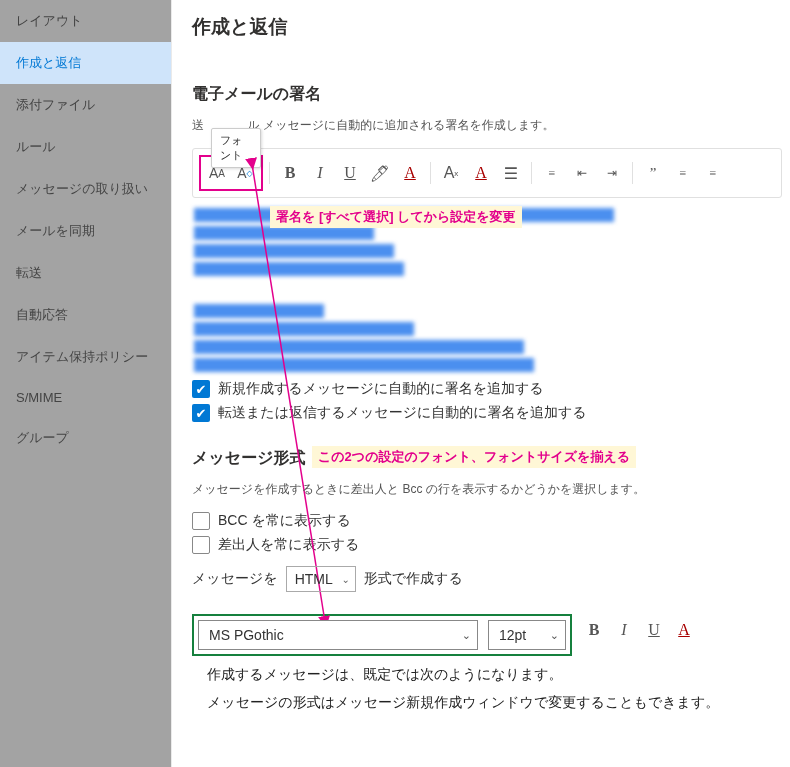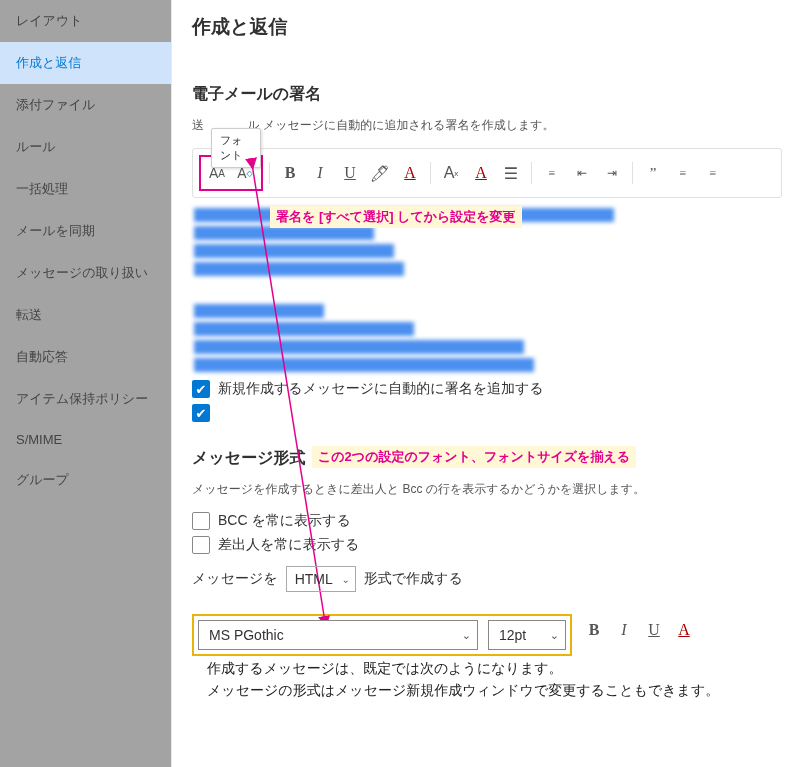--- a/index.html
+++ b/index.html
@@ -111,63 +111,62 @@
     background:#fff7d6;
     color:#e3008c;
     font-size:13px;
     font-weight:700;
     padding:2px 6px;
     white-space:nowrap;
     font-family: "Meiryo", sans-serif;
   }
   .row { display:flex; align-items:center; gap:8px; margin: 12px 0; font-size:14px; color:#333;}
   .select-box {
-    border:2px solid #eab308;
+    border:2px solid #15803d;
     padding:4px;
     display:inline-flex;
     gap:10px;
     margin-top:10px;
   }
   .dropdown {
     border:1px solid #888;
     padding: 6px 28px 6px 10px;
     font-size:14px;
     position:relative;
     min-width:60px;
     background:#fff;
     color:#333;
   }
   .dropdown .chev {
     position:absolute; right:6px; top:50%; transform:translateY(-50%);
     font-size:11px; color:#555;
   }
-  .note { font-size:14px; margin-top:4px; color:#222; margin-left:15px;}
+  .note { font-size:14px; margin-top:10px; color:#222; margin-left:15px;}
   svg.arrow { position:absolute; pointer-events:none; }
   .mini-select {
     border:1px solid #aaa; padding:4px 22px 4px 8px; position:relative; font-size:14px;
     font-family:"Segoe UI", sans-serif;
   }
   .mini-select .chev {
     position:absolute; right:5px; top:50%; transform:translateY(-50%);
     font-size:10px; color:#666;
   }
   .mini-toolbar { display:inline-flex; gap:2px; margin-left:8px; font-family:serif;}
 </style>
 </head>
 <body>
 
 <div class="layout">
   <nav class="sidebar">
     <div class="sidebar-item">レイアウト</div>
     <div class="sidebar-item active">作成と返信</div>
     <div class="sidebar-item">添付ファイル</div>
     <div class="sidebar-item">ルール</div>
-    <div class="sidebar-item">一括処理</div>
+    <div class="sidebar-item">メッセージの取り扱い</div>
     <div class="sidebar-item">メールを同期</div>
-    <div class="sidebar-item">メッセージの取り扱い</div>
     <div class="sidebar-item">転送</div>
     <div class="sidebar-item">自動応答</div>
     <div class="sidebar-item">アイテム保持ポリシー</div>
     <div class="sidebar-item">S/MIME</div>
     <div class="sidebar-item">グループ</div>
   </nav>
 
   <main class="main">
     <h1 class="page-title">作成と返信</h1>
 
@@ -228,20 +227,21 @@
 
         <div class="callout" style="left:78px; top:2px;">署名を [すべて選択] してから設定を変更</div>
       </div>
 
       <div class="checkbox-row">
         <span class="chk">✔</span>
         <span>新規作成するメッセージに自動的に署名を追加する</span>
       </div>
       <div class="checkbox-row">
         <span class="chk">✔</span>
+        <span>転送または返信するメッセージに自動的に署名を追加する</span>
       </div>
 
       <div class="callout" style="left:120px; top:362px;">この2つの設定のフォント、フォントサイズを揃える</div>
 
       <svg class="arrow" style="left:38px; top:68px;" width="110" height="480">
         <defs>
           <marker id="ah1" markerWidth="8" markerHeight="8" refX="4" refY="4" orient="auto">
             <path d="M0,0 L8,4 L0,8 z" fill="#e3008c"></path>
           </marker>
         </defs>

